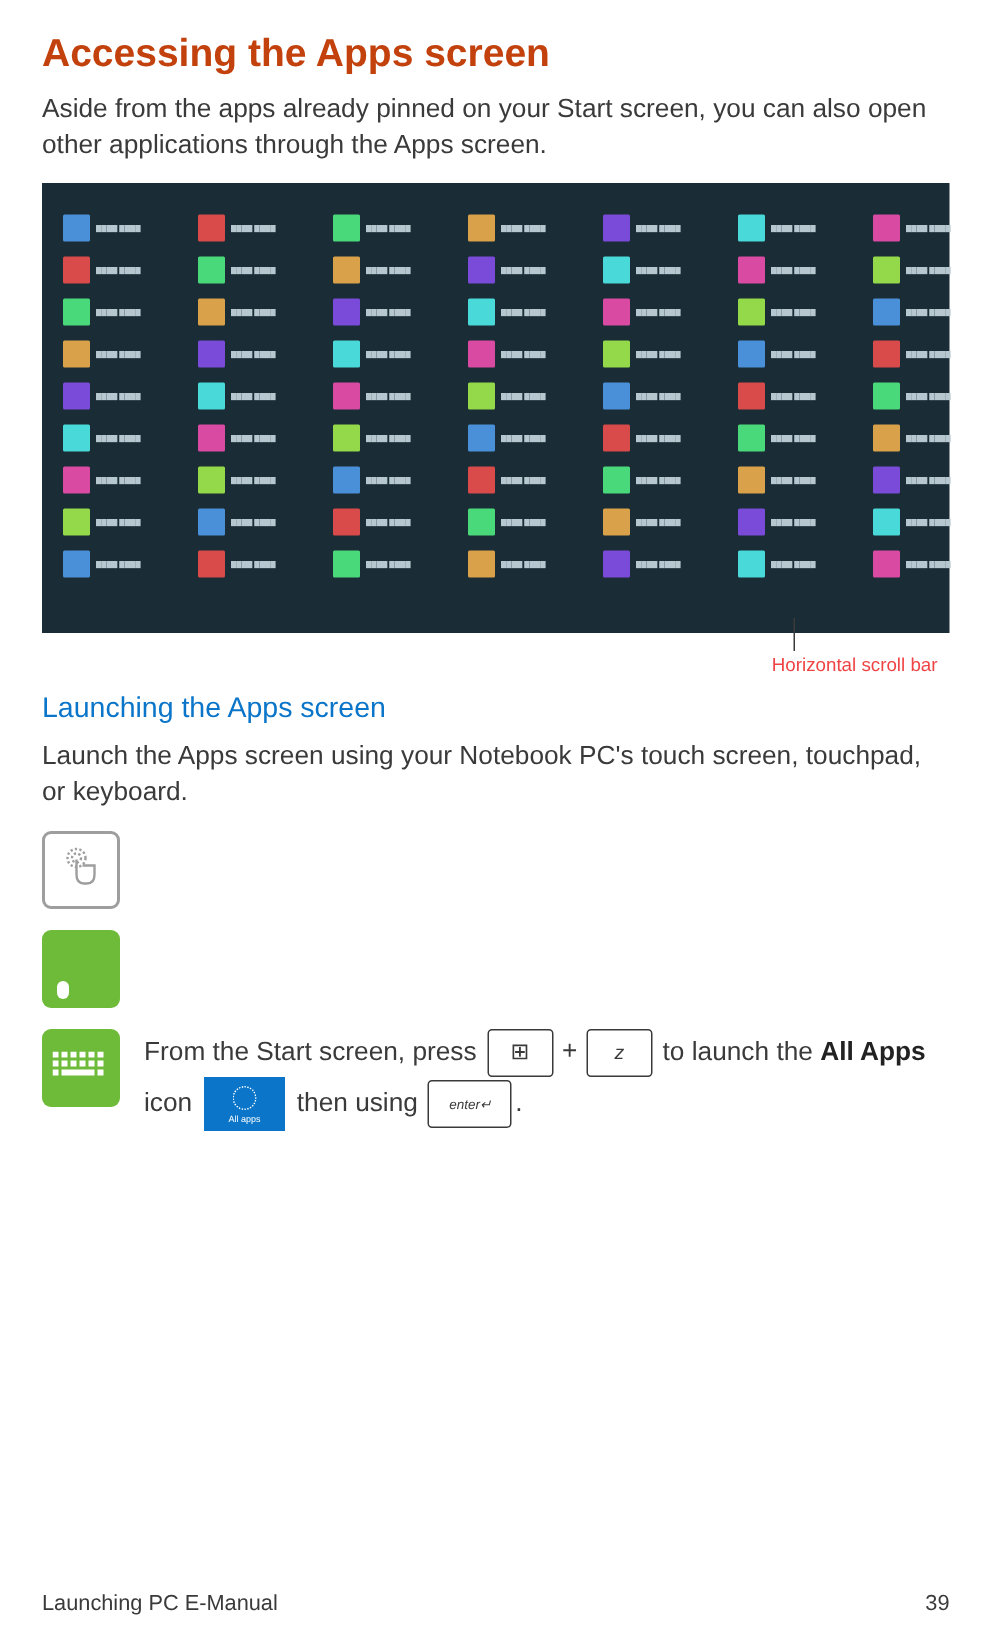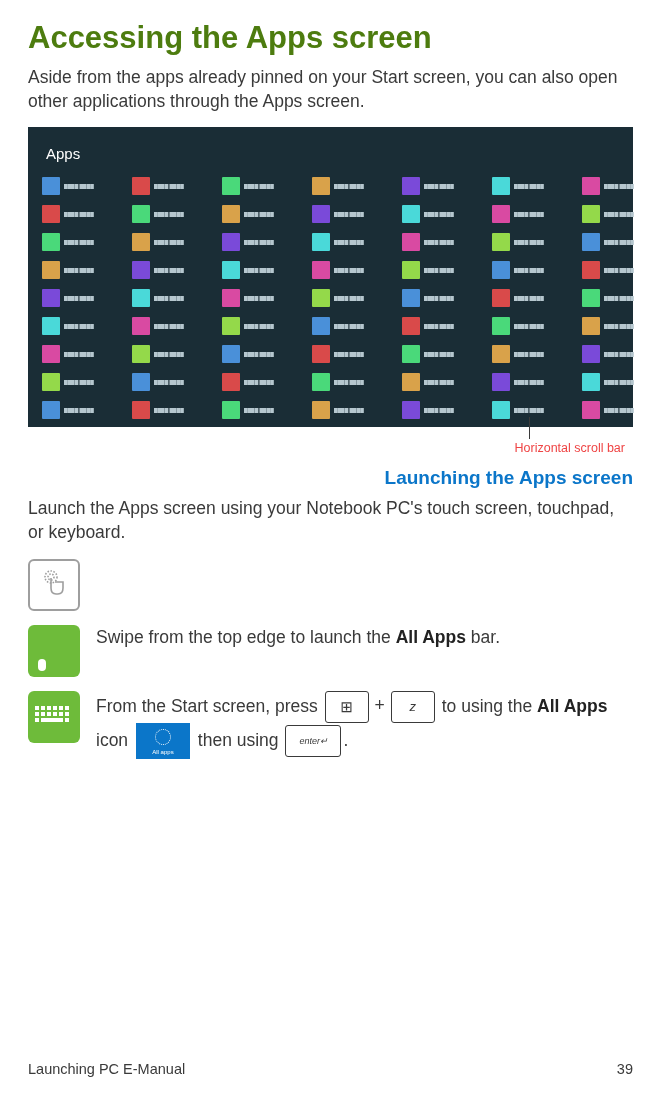--- a/index.html
+++ b/index.html
@@ -1,18 +1,18 @@
 <!DOCTYPE html>
 <html><head>
 <meta charset="utf-8">
 <style>
   * { box-sizing: border-box; margin: 0; padding: 0; }
   body { width: 661px; height: 1093px; font-family: "Segoe UI", Arial, sans-serif; color: #333; padding: 20px 28px 0 28px; position: relative; background: #fff; }
-  .section-title { color: #4d7c0f; font-size: 31px; font-weight: 600; margin-bottom: 10px; }
-  .sub-title { color: #0b76c9; font-size: 19px; font-weight: 700; margin-bottom: 8px; margin-top: 14px; text-align: right; }
+  .section-title { color: #c2410c; font-size: 26px; font-weight: 600; margin-bottom: 10px; }
+  .sub-title { color: #0b76c9; font-size: 19px; font-weight: 400; margin-bottom: 8px; margin-top: 14px; }
   .body-text { font-size: 17.5px; color: #3a3a3a; line-height: 1.35; margin-bottom: 14px; }
   .screenshot-wrap { position: relative; margin-bottom: 40px; }
   .apps-screen { width: 100%; height: 300px; background: #1a2d36; position: relative; padding: 18px 8px 8px 14px; }
   .apps-title { color: #fff; font-size: 15px; font-weight: 300; margin-left: 4px; margin-bottom: 12px; }
   .apps-grid { display: flex; gap: 6px; }
   .apps-col { display: flex; flex-direction: column; gap: 4px; }
   .app-tile { display: flex; align-items: center; gap: 4px; height: 24px; width: 84px; }
   .tile-icon { width: 18px; height: 18px; border-radius: 1px; flex-shrink: 0; }
   .tile-txt { font-size: 5px; color: #b6c7cf; overflow: hidden; white-space: nowrap; text-overflow: ellipsis; line-height: 1; }
   .callout-line { position: absolute; right: 103px; top: 290px; width: 1px; height: 22px; background: #3a3a3a; }
@@ -37,21 +37,20 @@
   .footer { position: absolute; left: 28px; right: 28px; bottom: 16px; display: flex; justify-content: space-between; font-size: 14.5px; color: #3a3a3a; }
 </style>
 </head>
 <body>
 
 <h2 class="section-title">Accessing the Apps screen</h2>
 <p class="body-text">Aside from the apps already pinned on your Start screen, you can also open other applications through the Apps screen.</p>
 
 <div class="screenshot-wrap">
   <div class="apps-screen">
-    <div class="apps-title">Apps</div>
     <div class="apps-grid" id="apps-grid">
         <div class="apps-col">
           <div class="app-tile">
             <div class="tile-icon" style="background: rgb(74, 144, 217);"></div>
             <div class="tile-txt">████ ████</div>
           </div>
           <div class="app-tile">
             <div class="tile-icon" style="background: rgb(217, 74, 74);"></div>
             <div class="tile-txt">████ ████</div>
           </div>
@@ -330,23 +329,20 @@
           <circle cx="14" cy="9" r="6" stroke-dasharray="1.5 1.5"></circle>
         </g>
       </svg>
   </div>
   <div class="row-body">
   </div>
 </div>
 
 <div class="instr-row">
   <div class="row-icon touchpad-icon"></div>
-  <div class="row-body">
-    <span>Swipe from the top edge to launch the </span><b>All Apps</b><span> bar.</span>
-  </div>
 </div>
 
 <div class="instr-row">
   <div class="row-icon kb-icon">
     <svg width="38" height="22" viewBox="0 0 38 22">
         <g fill="#fff">
           <rect x="0" y="0" width="4" height="4"></rect>
           <rect x="6" y="0" width="4" height="4"></rect>
           <rect x="12" y="0" width="4" height="4"></rect>
           <rect x="18" y="0" width="4" height="4"></rect>
@@ -358,20 +354,20 @@
           <rect x="18" y="6" width="4" height="4"></rect>
           <rect x="24" y="6" width="4" height="4"></rect>
           <rect x="30" y="6" width="4" height="4"></rect>
           <rect x="0" y="12" width="4" height="4"></rect>
           <rect x="6" y="12" width="22" height="4"></rect>
           <rect x="30" y="12" width="4" height="4"></rect>
         </g>
       </svg>
   </div>
   <div class="row-body">
-    <span>From the Start screen, press </span><span class="key key-win"></span><span class="plus">+</span><span class="key">z</span><span> to using the </span><b>All Apps</b><span> icon </span><span class="inline-tile"><span class="inline-tile-lbl">All apps</span></span><span> then using </span><span class="key key-enter" style="min-width:56px;"></span><span>.</span>
+    <span>From the Start screen, press </span><span class="key key-win"></span><span class="plus">+</span><span class="key">z</span><span> to launch the </span><b>All Apps</b><span> icon </span><span class="inline-tile"><span class="inline-tile-lbl">All apps</span></span><span> then using </span><span class="key key-enter" style="min-width:56px;"></span><span>.</span>
   </div>
 </div>
 
 <div class="footer">
   <span>Launching PC E-Manual</span>
   <span>39</span>
 </div>
 
 </body></html>

